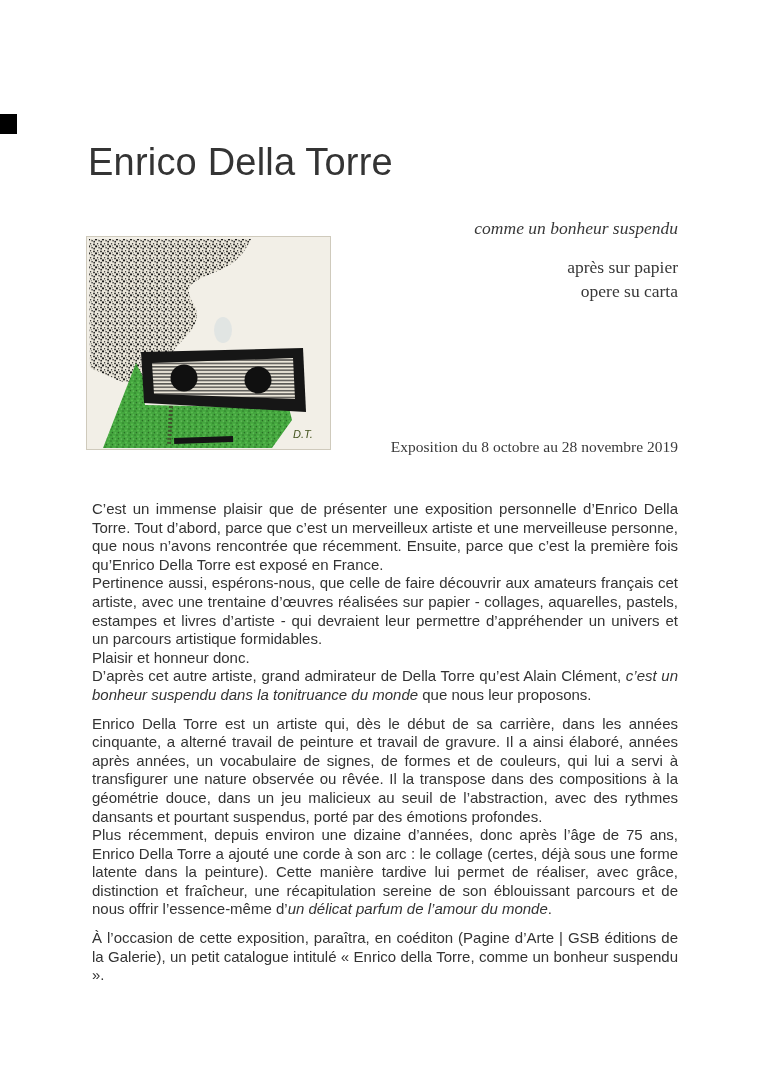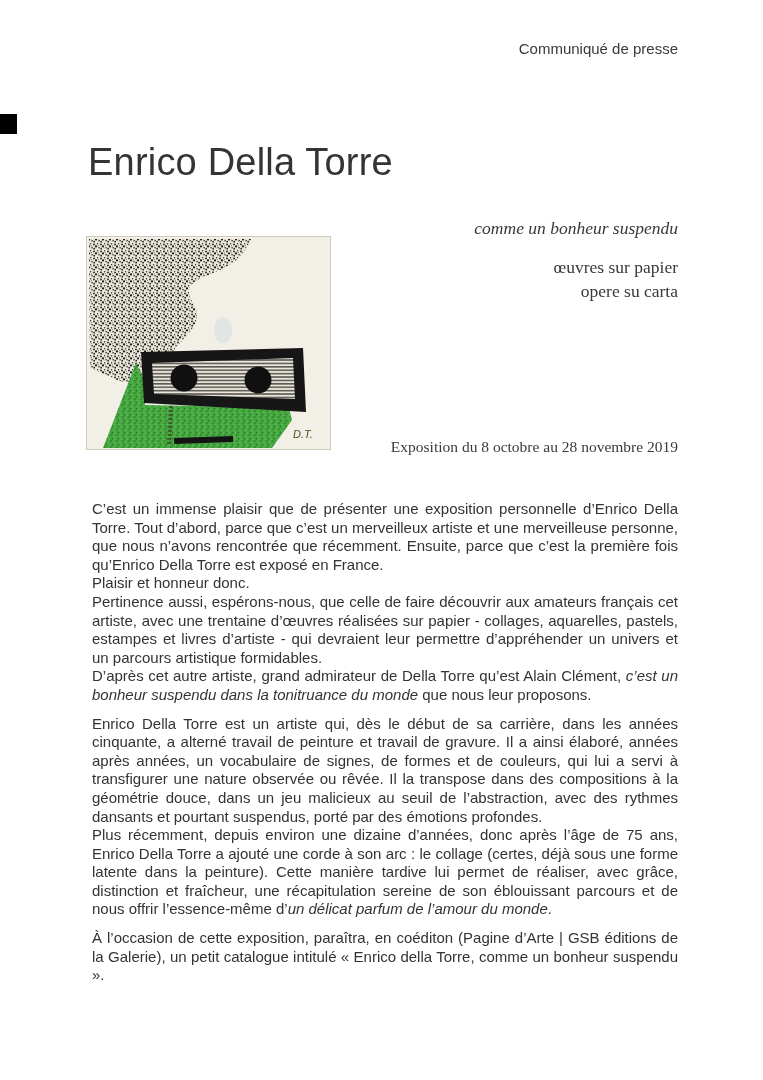--- a/index.html
+++ b/index.html
@@ -31,21 +31,20 @@
   .bodytext{left:88px;top:500px;width:590px;font-size:15px;line-height:18.6px;color:#333;}
   .bodytext p{margin:0;text-align:justify;hyphens:manual;}
   .block{margin:0 0 10px 4px;}
   .block:last-child{margin-bottom:0;}
   .it{font-style:italic;}
 </style>
 </head>
 <body>
 
 <div class="abs hdr">
-  <div class="hdr-l1">Communiqué de presse</div>
 </div>
 
 <div class="abs corner-mark"></div>
 
 <h1 class="abs title" style="margin:0;font-weight:normal;">Enrico Della Torre</h1>
 
 <div class="abs artwork">
   <svg width="245" height="214" viewBox="0 0 245 214">
     <defs>
       <pattern id="spk" width="7" height="7" patternUnits="userSpaceOnUse">
@@ -77,29 +76,29 @@
     <path d="M55 116 L217 112 L220 176 L58 167 Z" fill="#161616"></path>
     <path d="M66 127 L207 122 L209 163 L68 158 Z" fill="url(#hat)"></path>
     <circle cx="98" cy="142" r="13.5" fill="#101010"></circle>
     <circle cx="172" cy="144" r="13.5" fill="#101010"></circle>
     <rect x="88" y="202" width="59" height="6" fill="#141414" transform="rotate(-2 88 202)"></rect>
     <text x="207" y="202" font-size="11" font-style="italic" fill="#44531f">D.T.</text>
   </svg>
 </div>
 
 <div class="abs rc rc-it">comme un bonheur suspendu</div>
-<div class="abs rc rc-fr">œuvres sur papier</div>
+<div class="abs rc rc-fr">après sur papier</div>
 <div class="abs rc rc-it2">opere su carta</div>
 <div class="abs rc rc-expo">Exposition du 8 octobre au 28 novembre 2019</div>
 
 <div class="abs bodytext">
   <div class="block">
       <p><span>C’est un immense plaisir que de présenter une exposition personnelle d’Enrico Della Torre. Tout d’abord, parce que c’est un merveilleux artiste et une merveilleuse per­sonne, que nous n’avons rencontrée que récemment. Ensuite, parce que c’est la première fois qu’Enrico Della Torre est exposé en France.</span></p>
+      <p><span>Pertinence aussi, espérons-nous, que celle de faire découvrir aux amateurs français cet artiste, avec une trentaine d’œuvres réalisées sur papier - collages, aquarelles, pastels, estampes et livres d’artiste - qui devraient leur permettre d’appréhender un univers et un parcours artistique formidables.</span></p>
       <p><span>Plaisir et honneur donc.</span></p>
-      <p><span>Pertinence aussi, espérons-nous, que celle de faire découvrir aux amateurs français cet artiste, avec une trentaine d’œuvres réalisées sur papier - collages, aquarelles, pastels, estampes et livres d’artiste - qui devraient leur permettre d’appréhender un univers et un parcours artistique formidables.</span></p>
       <p><span>D’après cet autre artiste, grand admirateur de Della Torre qu’est Alain Clément, </span><span class="it">c’est un bonheur suspendu dans la tonitruance du monde</span><span> que nous leur proposons.</span></p>
     </div>
   <div class="block">
       <p><span>Enrico Della Torre est un artiste qui, dès le début de sa carrière, dans les années cinquante, a alterné travail de peinture et travail de gravure. Il a ainsi élaboré, années après années, un vocabulaire de signes, de formes et de couleurs, qui lui a servi à transfigurer une nature observée ou rêvée. Il la transpose dans des compositions à la géométrie douce, dans un jeu malicieux au seuil de l’abstraction, avec des rythmes dansants et pourtant suspendus, porté par des émotions profondes.</span></p>
       <p><span>Plus récemment, depuis environ une dizaine d’années, donc après l’âge de 75 ans, Enrico Della Torre a ajouté une corde à son arc : le collage (certes, déjà sous une forme latente dans la peinture). Cette manière tardive lui permet de réaliser, avec grâce, distinction et fraîcheur, une récapitulation sereine de son éblouissant parcours et de nous offrir l’essence-même d’</span><span class="it">un délicat parfum de l’amour du monde</span><span>.</span></p>
     </div>
   <div class="block">
       <p><span>À l’occasion de cette exposition, paraîtra, en coéditon (Pagine d’Arte | GSB éditions de la Galerie), un petit catalogue intitulé « Enrico della Torre, comme un bonheur suspendu ».</span></p>
     </div>
 </div>

